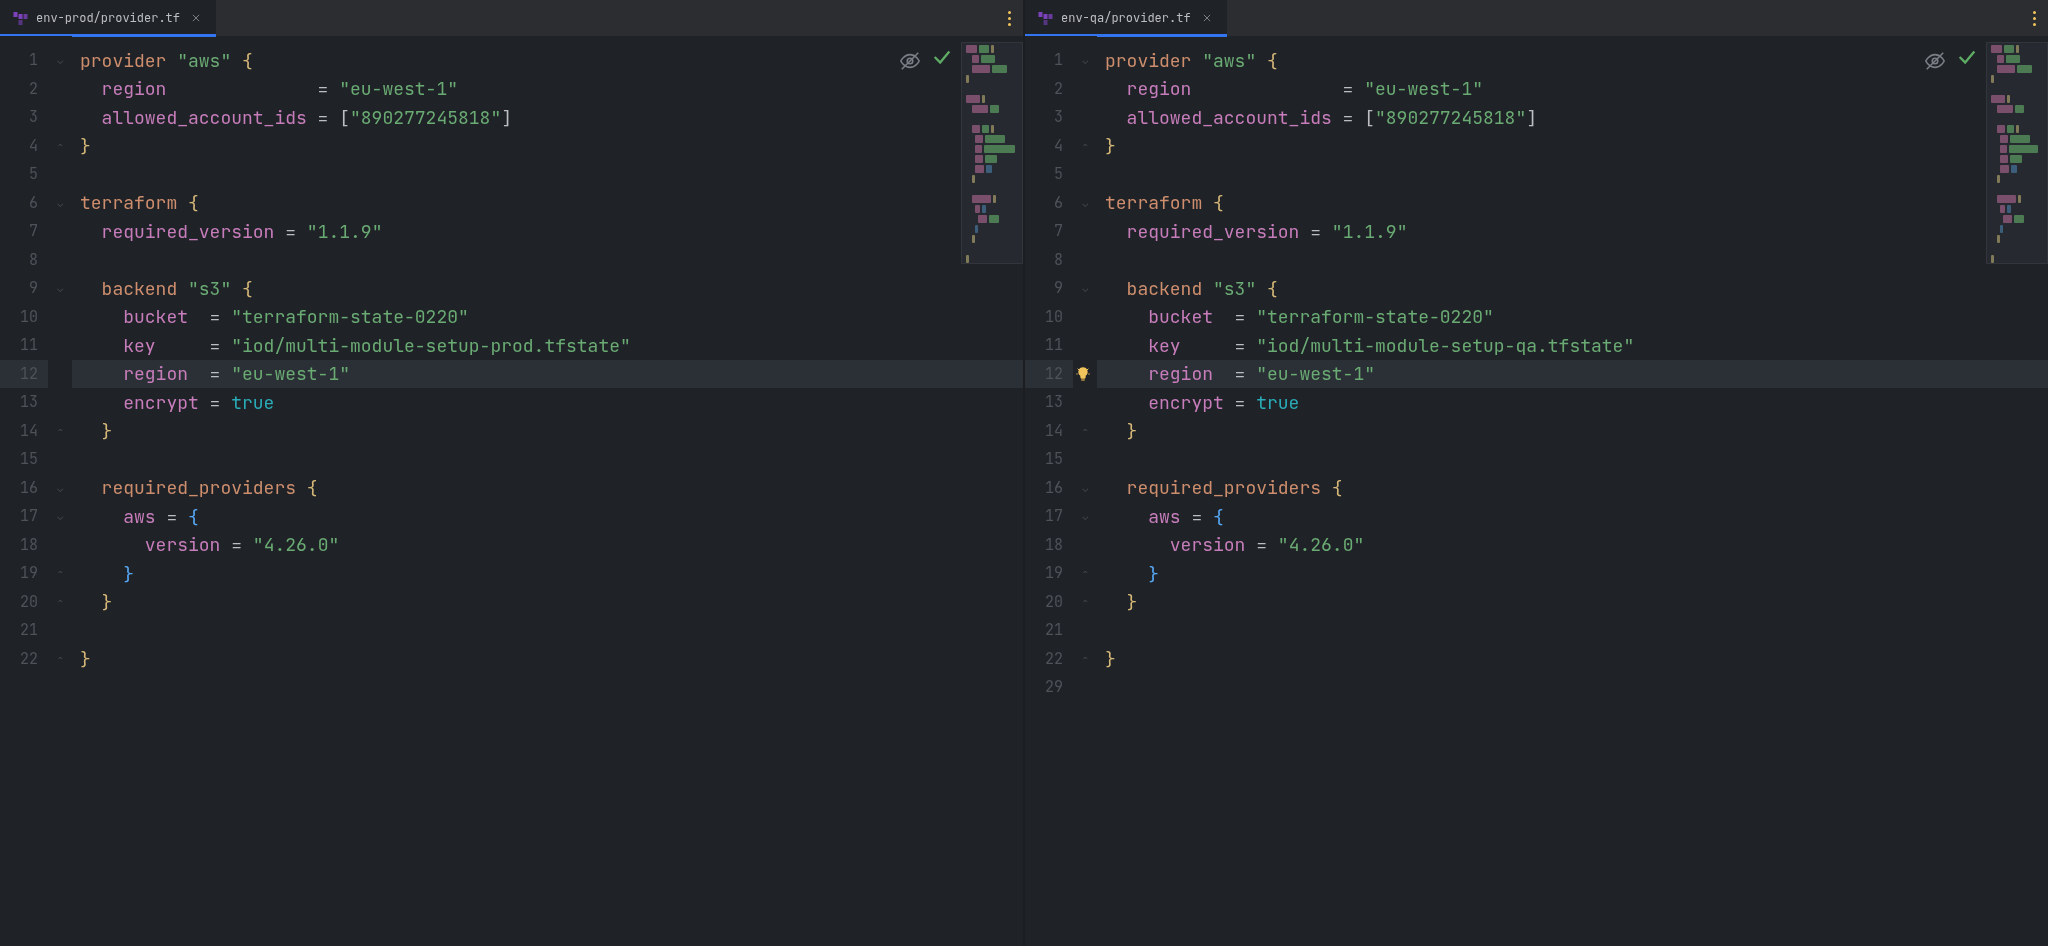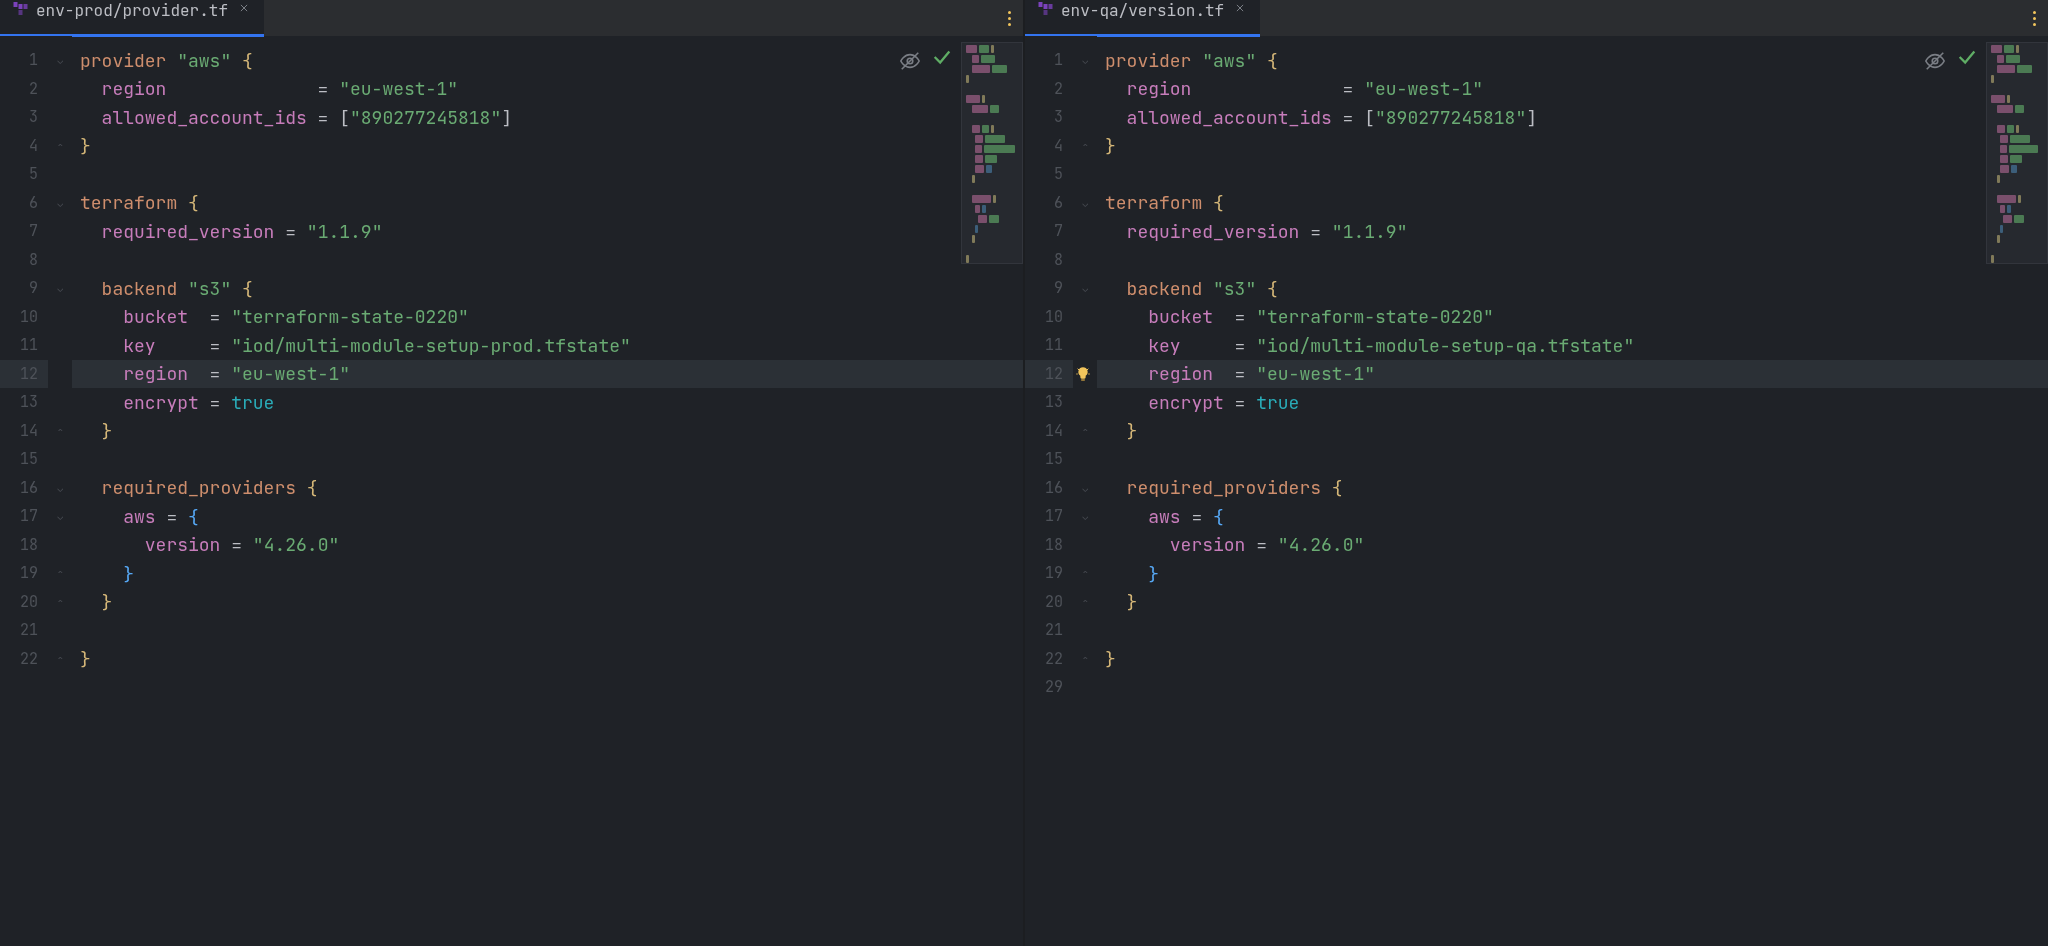--- a/index.html
+++ b/index.html
@@ -28,22 +28,22 @@
     --minimap-c:#3C5E7A;
   }
   html,body{margin:0;padding:0;background:var(--editor-bg);width:2048px;height:946px;
     font-family:"JetBrains Mono",Menlo,Consolas,monospace;font-size:18px;color:var(--text);
     overflow:hidden;}
   .split{display:flex;width:2048px;height:946px}
   .pane{flex:1 1 0;display:flex;flex-direction:column;position:relative}
   .pane + .pane{border-left:2px solid var(--divider)}
   
   .tabbar{height:36px;background:var(--tab-bg);display:flex;align-items:stretch;position:relative}
-  .tab{display:flex;align-items:flex-start;gap:8px;padding:0 12px;background:var(--tab-active-bg);
-       color:#BCBEC4;font-size:16px;position:relative;cursor:pointer}
+  .tab{display:flex;align-items:center;gap:8px;padding:0 12px;background:var(--tab-active-bg);
+       color:#BCBEC4;font-size:12px;position:relative;cursor:pointer}
   .tab.active::after{content:"";position:absolute;left:0;right:0;bottom:-1px;height:3px;background:var(--tab-accent)}
   .tf-icon{width:16px;height:16px}
   .tab-close{width:16px;height:16px;display:flex;align-items:center;justify-content:center;color:#7A7E85}
   .tab-more{margin-left:auto;width:28px;display:flex;align-items:center;justify-content:center;color:var(--bulb);cursor:pointer}
   .dots{display:flex;flex-direction:column;gap:3px}
   .dots>span{width:3px;height:3px;border-radius:50%;background:var(--bulb)}
   
   .editor{flex:1 1 auto;display:flex;position:relative;overflow:hidden}
   .gutter{width:48px;flex:none;background:var(--gutter-bg);padding-top:10px}
   .fold-gutter{width:24px;flex:none;background:var(--gutter-bg);padding-top:10px}
@@ -322,21 +322,21 @@
         <span class="tf-icon">
           <svg viewBox="0 0 32 32">
               <g fill="#7B42BC">
                 <rect x="3" y="4" width="8" height="10"></rect>
                 <rect x="13" y="8" width="8" height="10"></rect>
                 <rect x="13" y="20" width="8" height="10" opacity="0.6"></rect>
                 <rect x="23" y="8" width="8" height="10" opacity="0.8"></rect>
               </g>
             </svg>
         </span>
-        <span>env-qa/version.tf</span>
+        <span>env-qa/provider.tf</span>
         <span class="tab-close">
           <svg viewBox="0 0 16 16" width="10" height="10">
               <path d="M3 3 L13 13 M13 3 L3 13" stroke="#7A7E85" stroke-width="1.6"></path>
             </svg>
         </span>
       </div>
       <div class="tab-more">
         <div class="dots">
             <span></span>
             <span></span>

